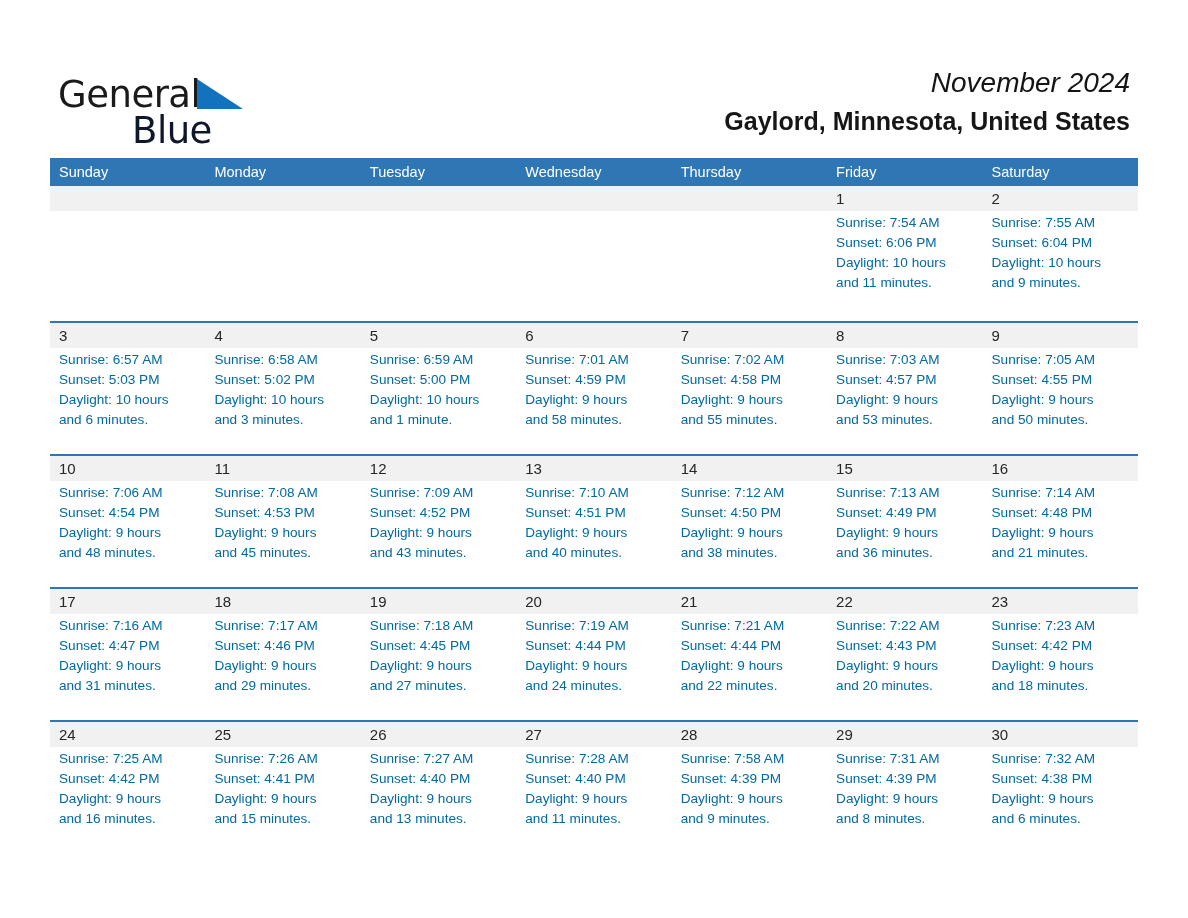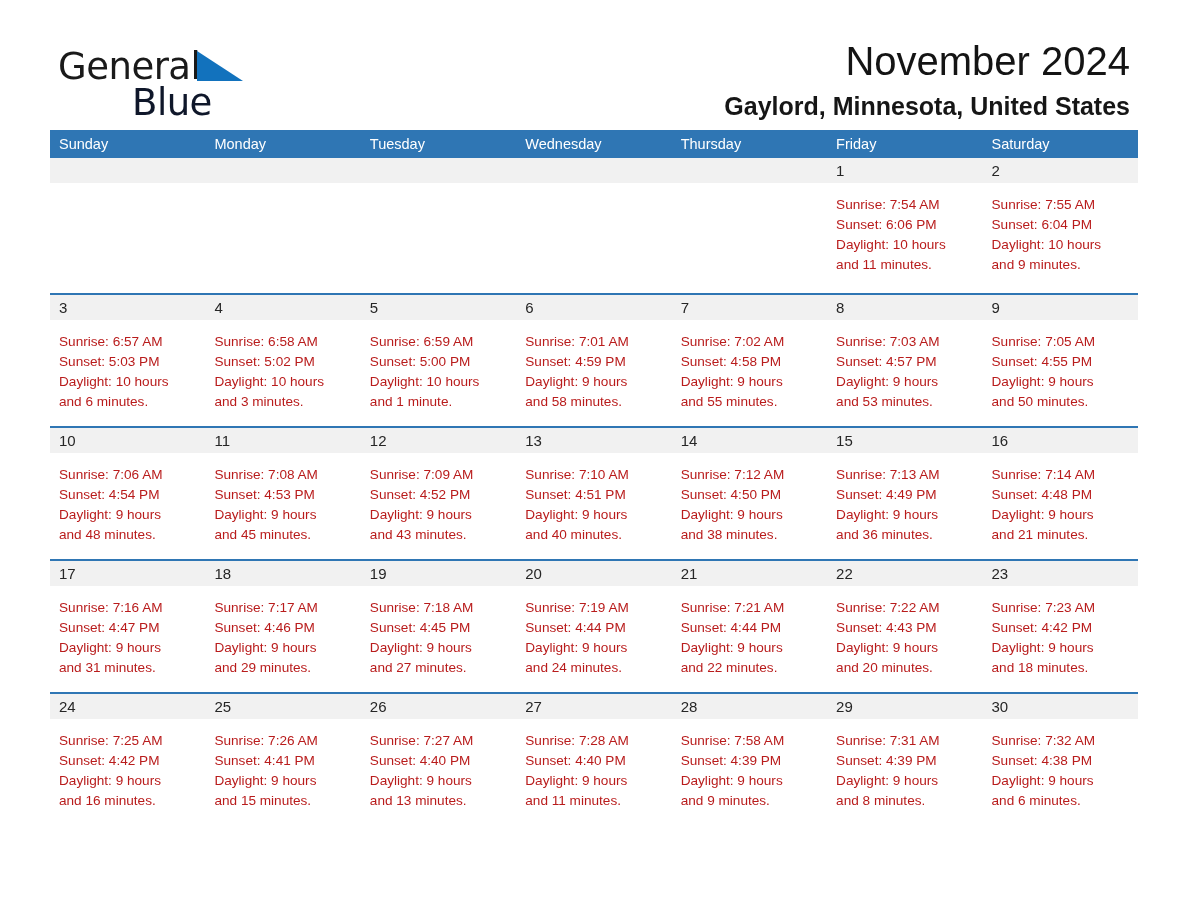--- a/index.html
+++ b/index.html
@@ -19,20 +19,21 @@
     width: 1188px;
     height: 918px;
     box-sizing: border-box;
     padding: 0 50px;
   }
 
   
   .header {
     position: relative;
     height: 120px;
+    margin-top: 28px;
   }
   .logo {
     position: absolute;
     left: 8px;
     top: 48px;
     width: 300px;
     height: 76px;
     line-height: 1;
   }
   .logo-row1 {
@@ -68,25 +69,26 @@
     font-weight: 400;
   }
 
   .title-block {
     position: absolute;
     right: 8px;
     top: 40px;
     text-align: right;
   }
   .month-title {
-    font-size: 40px;
+    font-size: 28px;
     font-weight: 400;
     color: #141414;
     line-height: 1.08;
     white-space: nowrap;
+    font-style: italic;
   }
   .location {
     margin-top: 10px;
     font-size: 25px;
     font-weight: 700;
     color: #161616;
     line-height: 1.1;
     white-space: nowrap;
   }
 
@@ -139,24 +141,24 @@
     padding-left: 9px;
     position: relative;
   }
   .day-number {
     height: 25px;
     line-height: 25px;
     font-size: 15px;
     color: #262626;
   }
   .day-info {
-    padding-top: 12px;
+    padding-top: 2px;
     font-size: 13.6px;
     line-height: 20px;
-    color: #b91c1c;
+    color: #0369a1;
   }
   .day-info div {
     white-space: nowrap;
   }
 </style>
 </head>
 <body>
 
 <div class="page">
 

